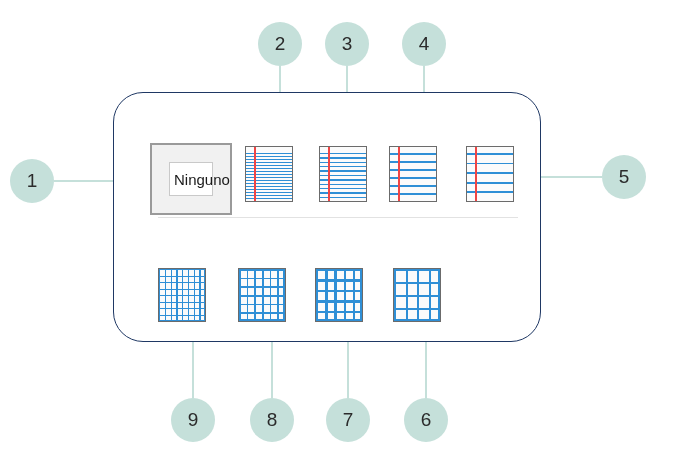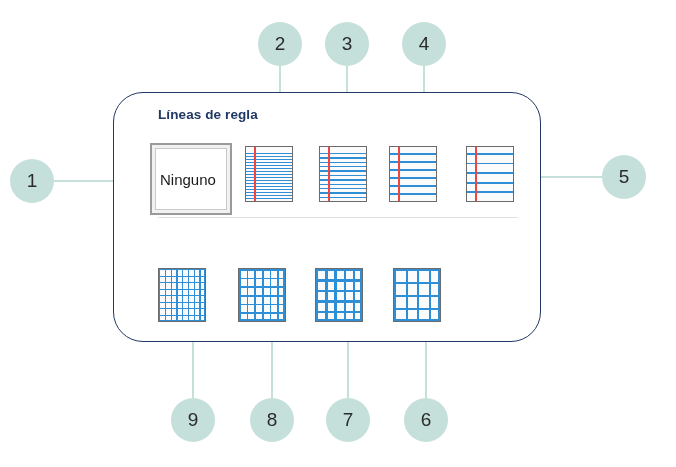--- a/index.html
+++ b/index.html
@@ -54,21 +54,21 @@
   
   .none-tile {
     position: absolute;
     left: 36px;
     top: 50px;
     width: 82px;
     height: 72px;
     background: #f1f1f1;
     border: 2px solid #9a9a9a;
     box-sizing: border-box;
-    padding: 3px;
+    padding: 17px;
   }
   .none-inner {
     width: 100%;
     height: 100%;
     background: #ffffff;
     border: 1px solid #c9c9c9;
     box-sizing: border-box;
     position: relative;
   }
   .none-label {
@@ -201,21 +201,20 @@
   <div class="bubble" style="left:250px; top:398px;">8</div>
   <div class="lead v" style="left:270.8px; top:338px; height:60px;"></div>
   <div class="arrowhead up" style="left:265.5px; top:328px;"></div>
 
   <div class="bubble" style="left:171px; top:398px;">9</div>
   <div class="lead v" style="left:191.8px; top:338px; height:60px;"></div>
   <div class="arrowhead up" style="left:186.5px; top:328px;"></div>
 
   <div class="panel">
 
-    <div class="section-heading" id="heading-rule">Líneas de regla</div>
 
     <div class="none-tile">
       <div class="none-inner">
         <span class="none-label">Ninguno</span>
       </div>
     </div>
 
     <div class="thumb" id="thumb-rule-2" style="left:131px;">
         <div class="hline" style="top: 6px; height: 1px; background: rgb(47, 143, 214);"></div>
         <div class="hline" style="top: 9px; height: 1px; background: rgb(47, 143, 214);"></div>

